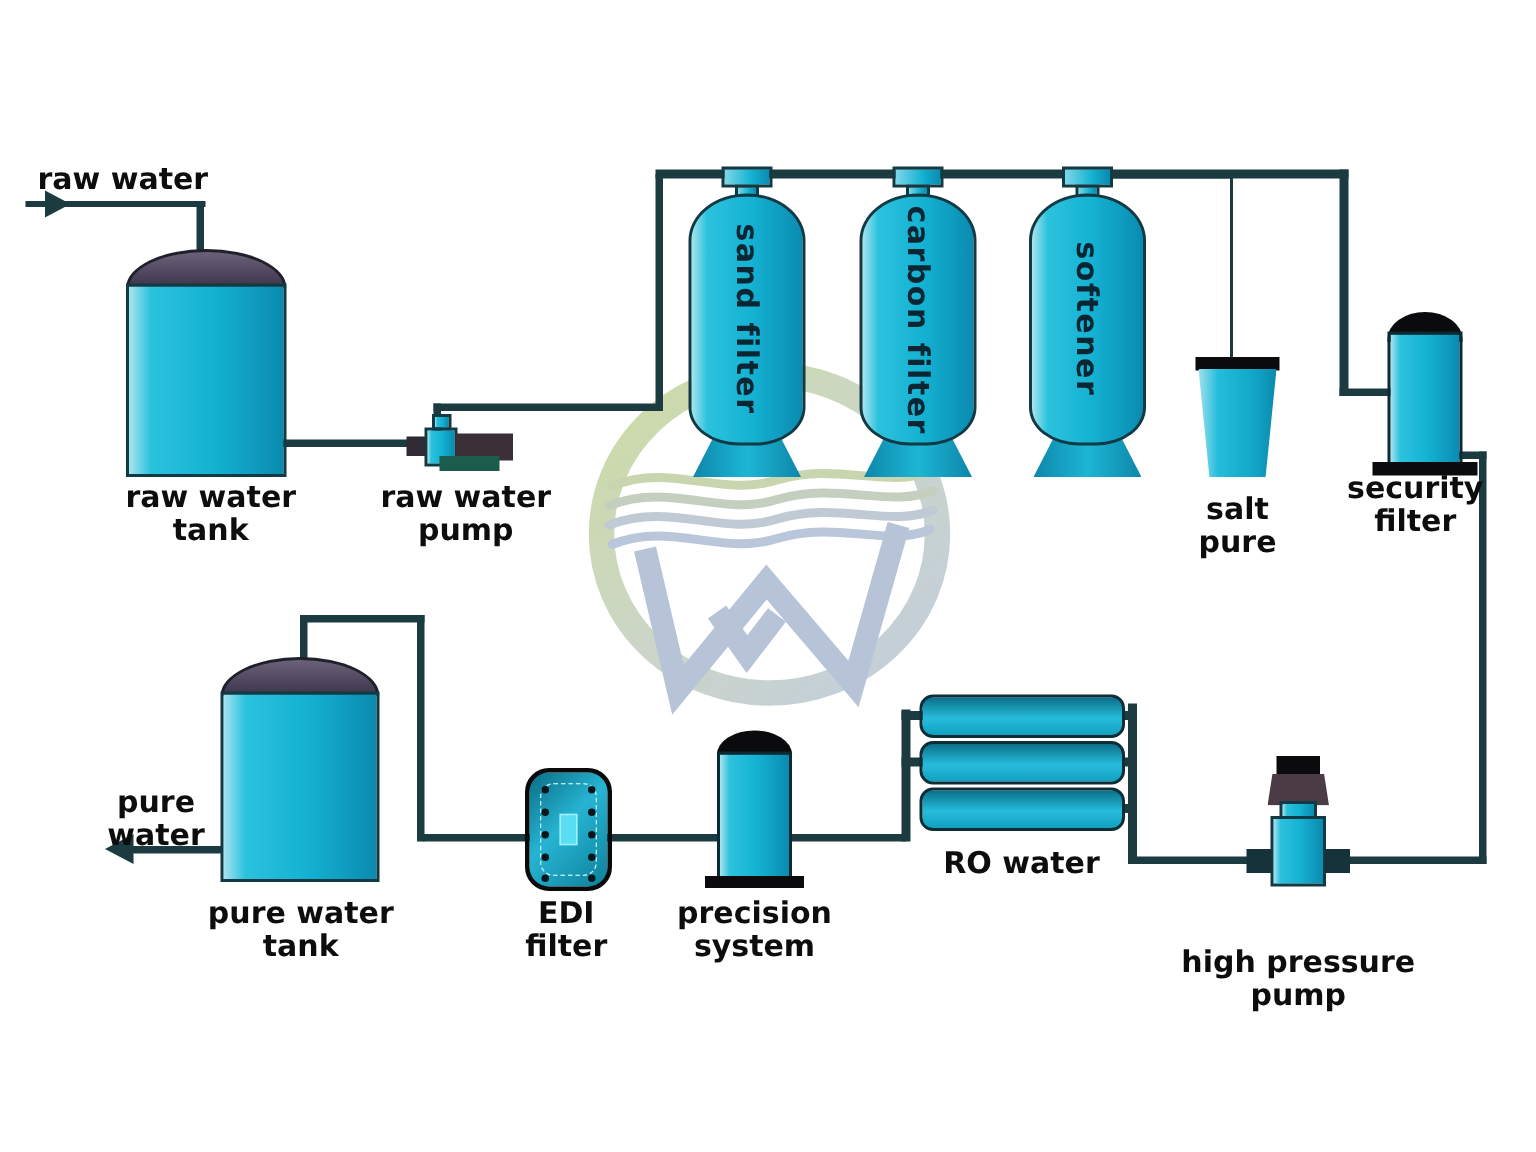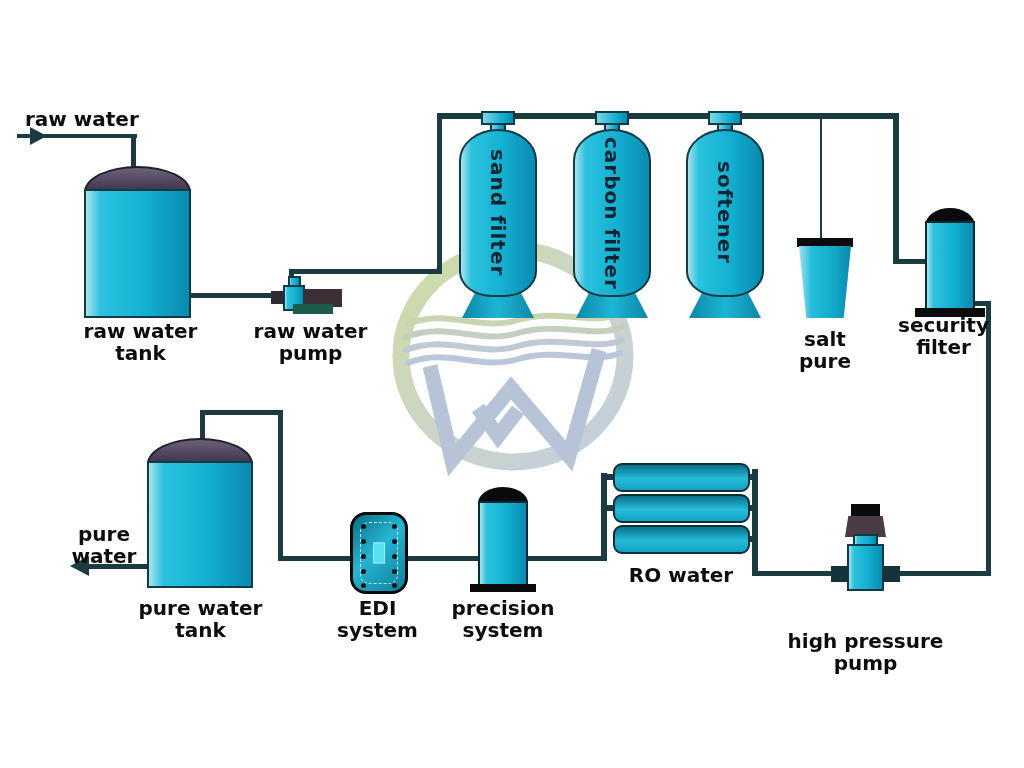--- a/index.html
+++ b/index.html
@@ -189,20 +189,20 @@
   <div class="lbl" style="left:775px;top:328px;width:100px;">salt
 pure</div>
   <div class="lbl" style="left:891px;top:314px;width:105px;">security
 filter</div>
   <div class="lbl" style="left:612px;top:564px;width:138px;">RO water</div>
   <div class="lbl" style="left:783px;top:594px;width:165px;margin-top:36px;">high pressure
 pump</div>
   <div class="lbl" style="left:440px;top:597px;width:126px;">precision
 system</div>
   <div class="lbl" style="left:315px;top:597px;width:125px;">EDI
-system</div>
+filter</div>
   <div class="lbl" style="left:128px;top:597px;width:145px;">pure water
 tank</div>
   <div class="lbl" style="left:58px;top:503px;width:92px;margin-top:20px;">pure
 water</div>
 
 
 </div>
 
 </body></html>

